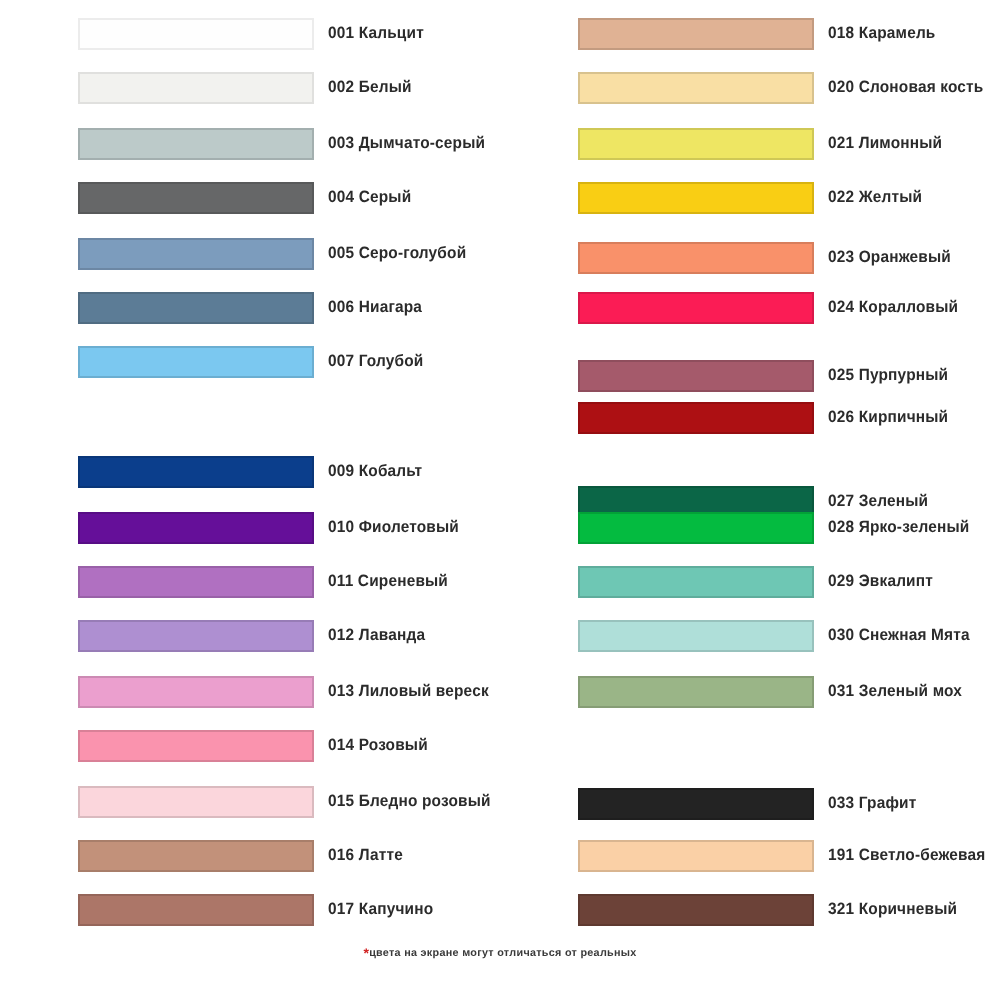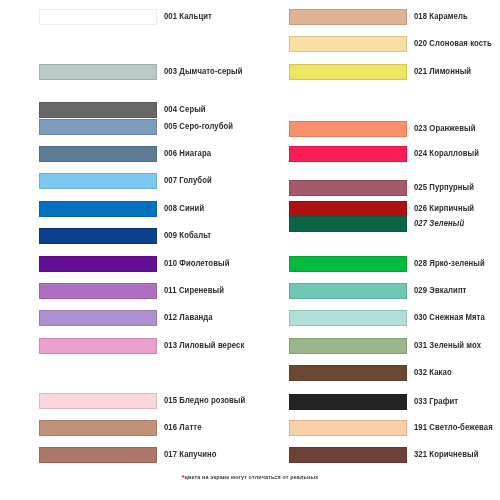--- a/index.html
+++ b/index.html
@@ -80,63 +80,67 @@
 </style>
 </head>
 <body>
 
 <div id="chart">
   <div id="col-left" class="column">
       <div class="row" style="top: 6px;">
         <div class="swatch pale" style="background: rgb(254, 254, 254);"></div>
         <div class="label">001 Кальцит</div>
       </div>
+      <div class="row" style="top: 33.4px;">
+        <div class="swatch pale" style="background: rgb(242, 242, 239);"></div>
+        <div class="label">002 Белый</div>
+      </div>
       <div class="row" style="top: 60.8px;">
         <div class="swatch" style="background: rgb(188, 202, 201);"></div>
         <div class="label">003 Дымчато-серый</div>
       </div>
-      <div class="row" style="top: 88.2px; margin-top: 11px;">
+      <div class="row" style="top: 88.2px;">
         <div class="swatch" style="background: rgb(102, 103, 104);"></div>
         <div class="label">004 Серый</div>
       </div>
       <div class="row" style="top: 115.6px;">
         <div class="swatch" style="background: rgb(124, 156, 189);"></div>
         <div class="label">005 Серо-голубой</div>
       </div>
       <div class="row" style="top: 143px;">
         <div class="swatch" style="background: rgb(92, 124, 150);"></div>
         <div class="label">006 Ниагара</div>
       </div>
       <div class="row" style="top: 170.4px;">
         <div class="swatch" style="background: rgb(123, 200, 240);"></div>
         <div class="label">007 Голубой</div>
       </div>
-      <div class="row" style="top: 197.8px;">
-        <div class="swatch" style="background: rgb(5, 113, 195);"></div>
-        <div class="label">008 Синий</div>
-      </div>
       <div class="row" style="top: 225.2px;">
         <div class="swatch" style="background: rgb(11, 62, 140);"></div>
         <div class="label">009 Кобальт</div>
       </div>
       <div class="row" style="top: 252.6px;">
         <div class="swatch" style="background: rgb(101, 15, 153);"></div>
         <div class="label">010 Фиолетовый</div>
       </div>
       <div class="row" style="top: 280px;">
         <div class="swatch" style="background: rgb(176, 112, 193);"></div>
         <div class="label">011 Сиреневый</div>
       </div>
       <div class="row" style="top: 307.4px;">
         <div class="swatch" style="background: rgb(174, 143, 209);"></div>
         <div class="label">012 Лаванда</div>
       </div>
       <div class="row" style="top: 334.8px;">
         <div class="swatch" style="background: rgb(235, 159, 206);"></div>
         <div class="label">013 Лиловый вереск</div>
+      </div>
+      <div class="row" style="top: 362.2px;">
+        <div class="swatch" style="background: rgb(250, 147, 174);"></div>
+        <div class="label">014 Розовый</div>
       </div>
       <div class="row" style="top: 389.6px;">
         <div class="swatch" style="background: rgb(251, 214, 220);"></div>
         <div class="label">015 Бледно розовый</div>
       </div>
       <div class="row" style="top: 417px;">
         <div class="swatch" style="background: rgb(194, 145, 122);"></div>
         <div class="label">016 Латте</div>
       </div>
       <div class="row" style="top: 444.4px;">
@@ -150,59 +154,59 @@
         <div class="label">018 Карамель</div>
       </div>
       <div class="row" style="top: 33.4px;">
         <div class="swatch" style="background: rgb(249, 223, 164);"></div>
         <div class="label">020 Слоновая кость</div>
       </div>
       <div class="row" style="top: 60.8px;">
         <div class="swatch" style="background: rgb(238, 230, 99);"></div>
         <div class="label">021 Лимонный</div>
       </div>
+      <div class="row" style="top: 88.2px;">
+        <div class="swatch" style="background: rgb(249, 206, 20);"></div>
+        <div class="label">022 Желтый</div>
+      </div>
       <div class="row" style="top: 118px;">
         <div class="swatch" style="background: rgb(249, 145, 106);"></div>
         <div class="label">023 Оранжевый</div>
       </div>
       <div class="row" style="top: 143px;">
         <div class="swatch" style="background: rgb(251, 28, 85);"></div>
         <div class="label">024 Коралловый</div>
       </div>
       <div class="row" style="top: 177px;">
         <div class="swatch" style="background: rgb(165, 90, 107);"></div>
         <div class="label">025 Пурпурный</div>
       </div>
       <div class="row" style="top: 197.8px;">
         <div class="swatch" style="background: rgb(173, 16, 19);"></div>
         <div class="label">026 Кирпичный</div>
       </div>
-      <div class="row" style="top: 213px; font-style: italic;">
+      <div class="row" style="top: 240px;">
         <div class="swatch" style="background: rgb(11, 102, 71);"></div>
         <div class="label">027 Зеленый</div>
       </div>
       <div class="row" style="top: 252.6px;">
         <div class="swatch" style="background: rgb(4, 187, 64);"></div>
         <div class="label">028 Ярко-зеленый</div>
       </div>
       <div class="row" style="top: 280px;">
         <div class="swatch" style="background: rgb(110, 199, 180);"></div>
         <div class="label">029 Эвкалипт</div>
       </div>
       <div class="row" style="top: 307.4px;">
         <div class="swatch" style="background: rgb(175, 223, 217);"></div>
         <div class="label">030 Снежная Мята</div>
       </div>
       <div class="row" style="top: 334.8px;">
         <div class="swatch" style="background: rgb(154, 181, 135);"></div>
         <div class="label">031 Зеленый мох</div>
-      </div>
-      <div class="row" style="top: 362.2px;">
-        <div class="swatch" style="background: rgb(107, 72, 48);"></div>
-        <div class="label">032 Какао</div>
       </div>
       <div class="row" style="top: 391px;">
         <div class="swatch" style="background: rgb(35, 35, 35);"></div>
         <div class="label">033 Графит</div>
       </div>
       <div class="row" style="top: 417px;">
         <div class="swatch" style="background: rgb(250, 208, 166);"></div>
         <div class="label">191 Светло-бежевая</div>
       </div>
       <div class="row" style="top: 444.4px;">

